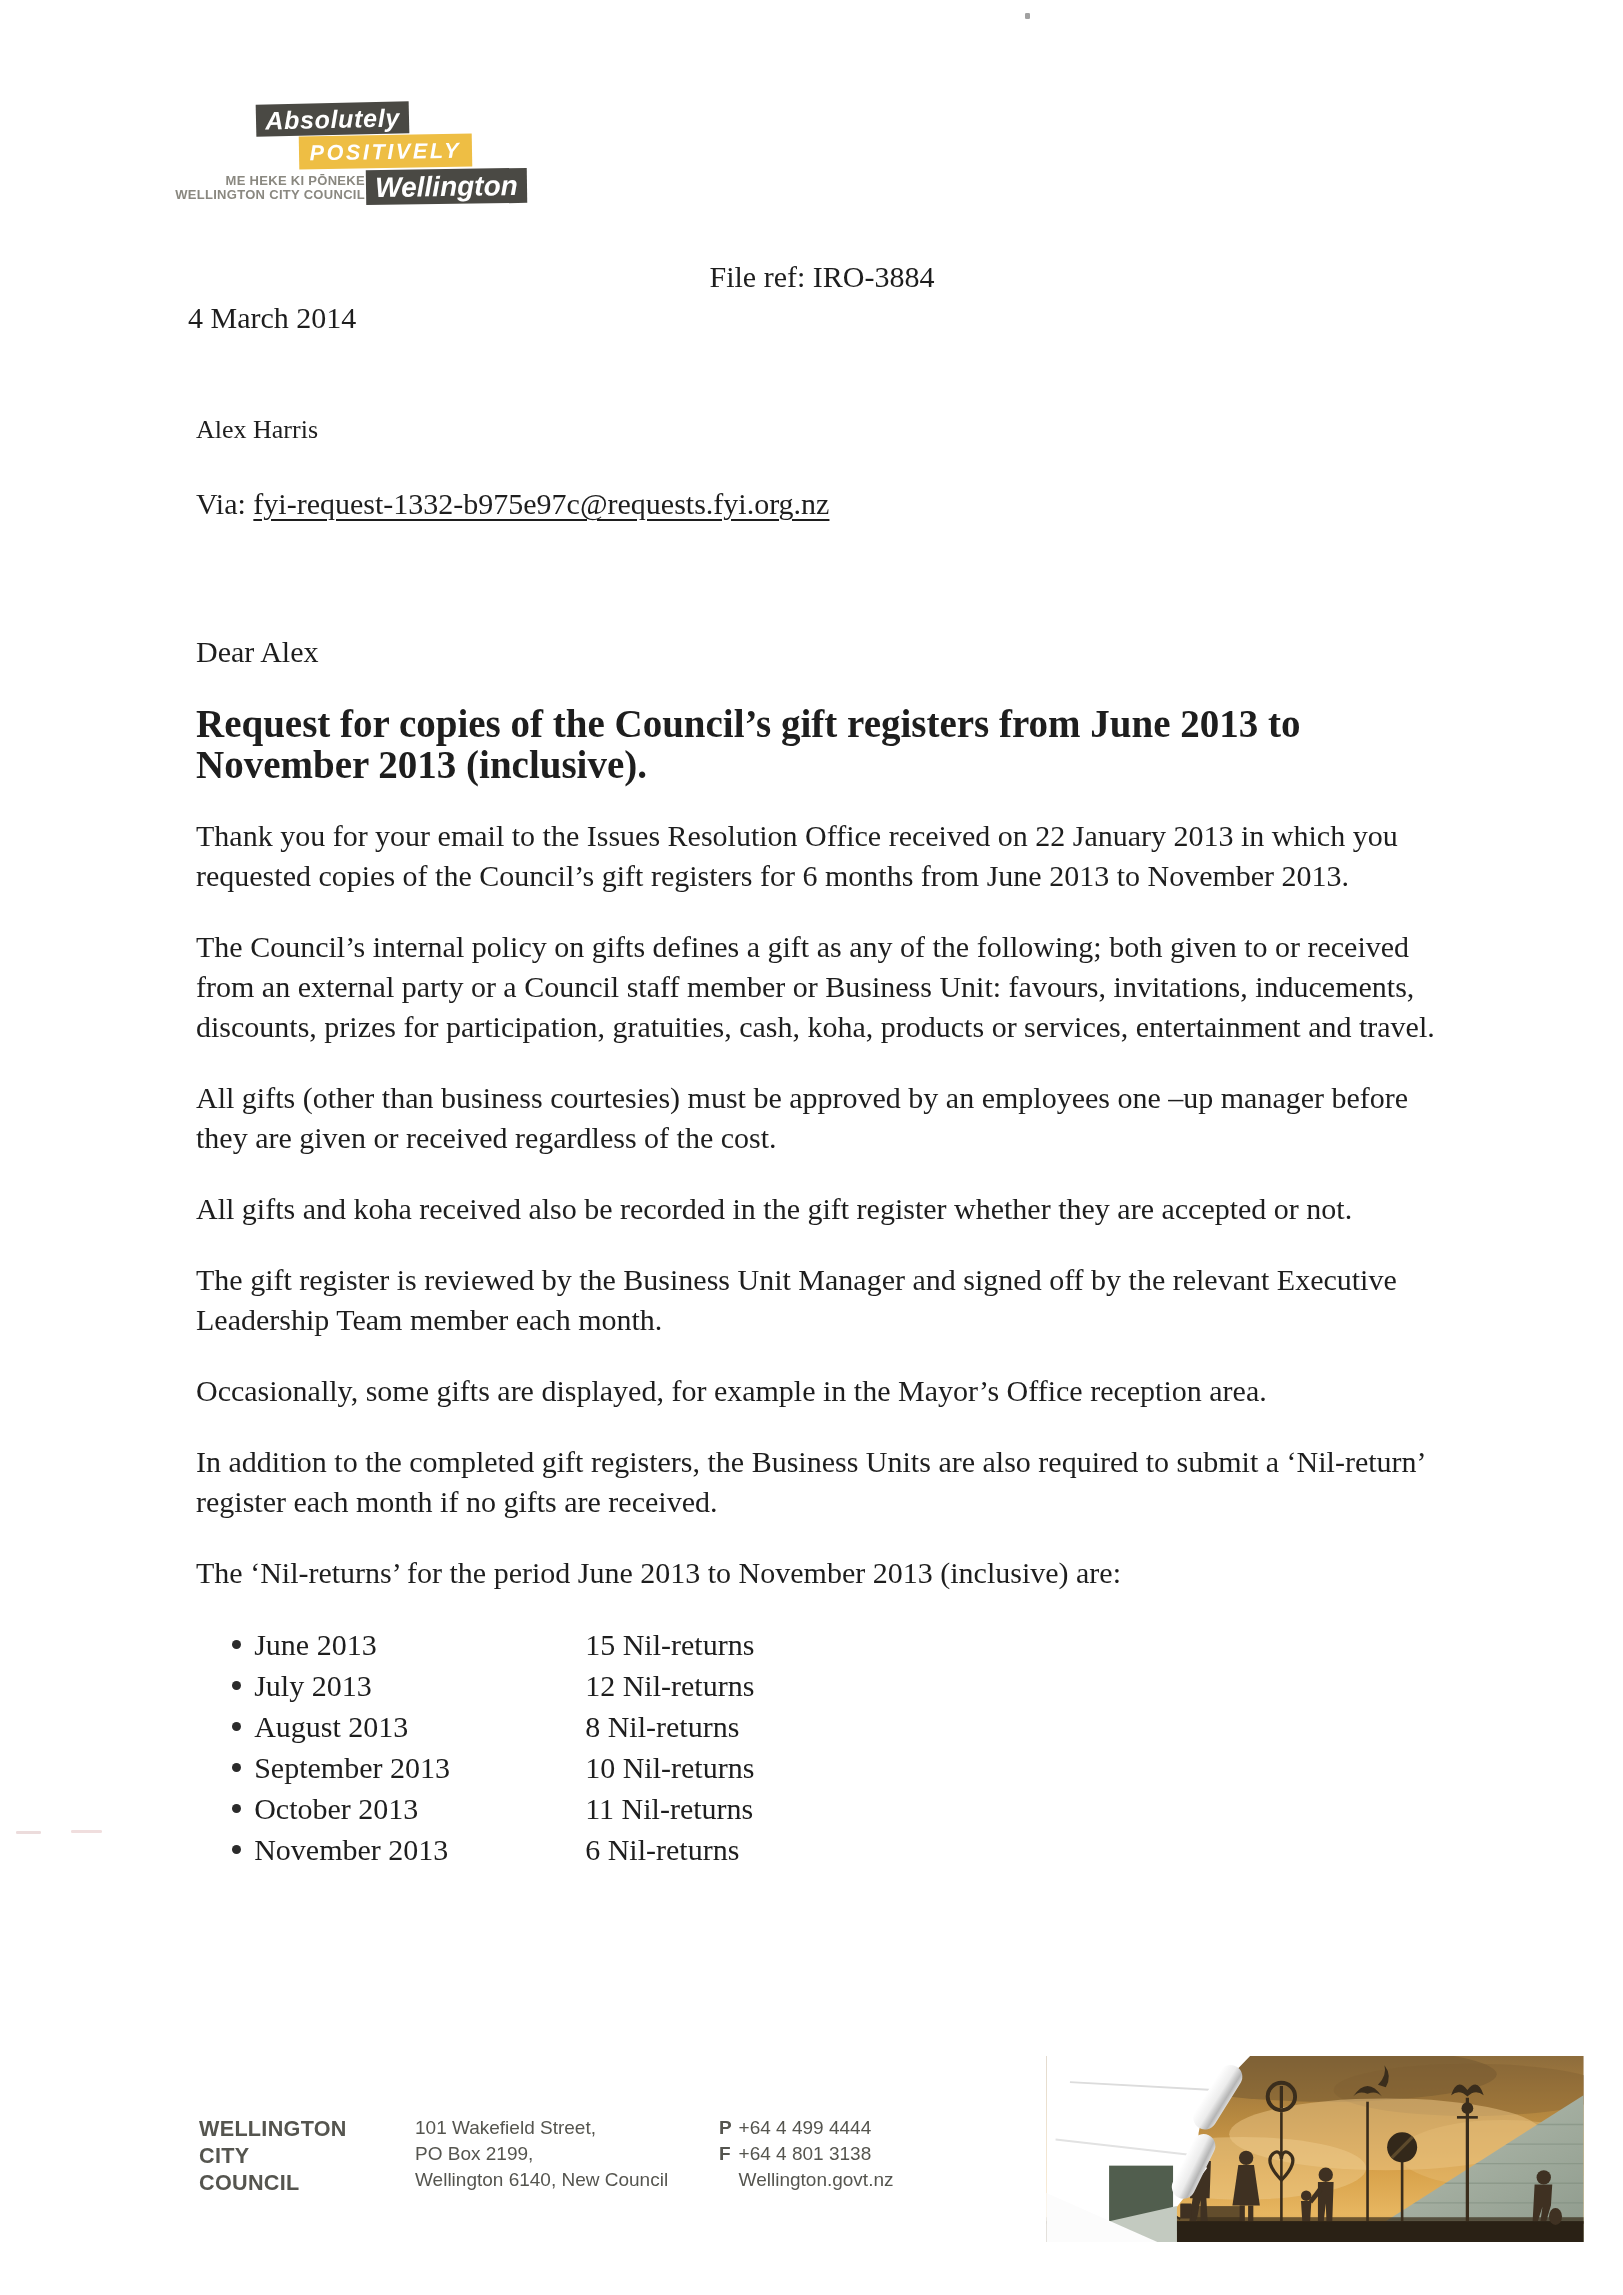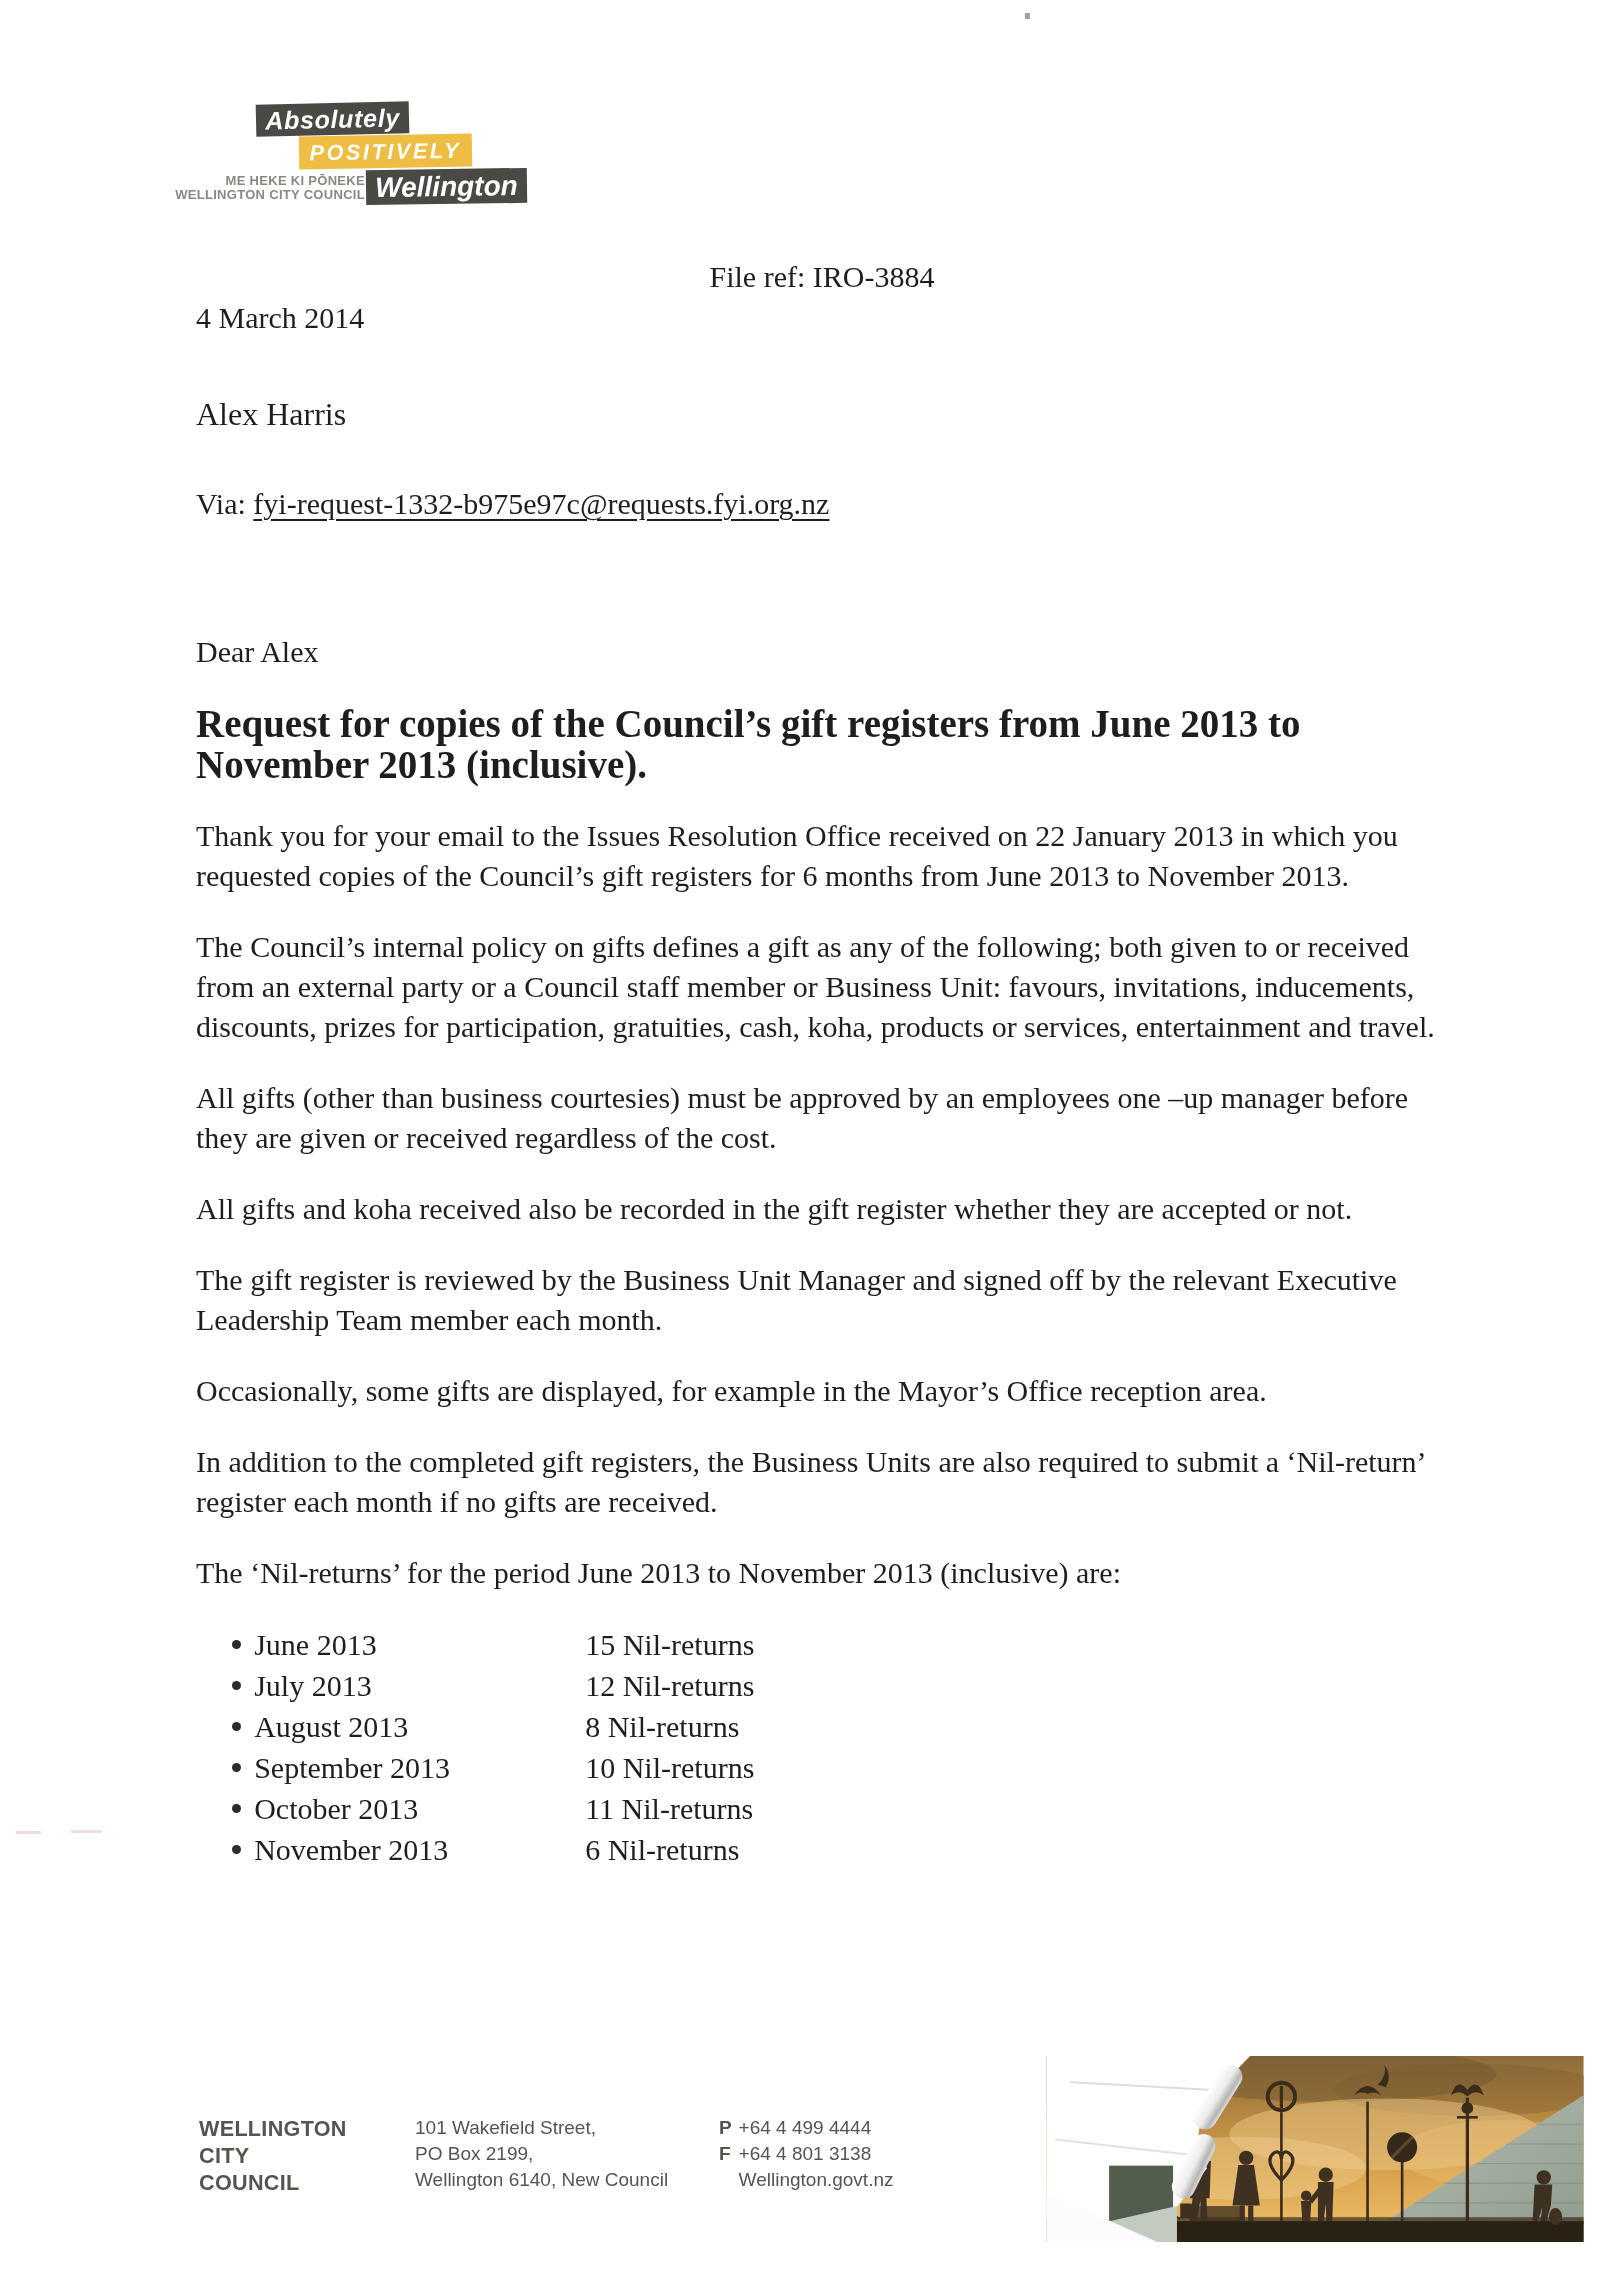--- a/index.html
+++ b/index.html
@@ -18,22 +18,22 @@
   .logo { position:absolute; left:0; top:0; font-family:"Liberation Sans", sans-serif; }
   .logo .box { position:absolute; color:#fff; font-weight:bold; font-style:italic; white-space:nowrap; }
   .lg-abs { left:256px; top:103px; background:#4a4944; font-size:25px; line-height:32px; padding:0 9.2px; transform:rotate(-1.3deg); letter-spacing:0.7px; }
   .lg-pos { left:299px; top:135px; background:#eebe44; font-size:21.6px; line-height:33px; padding:0 10.5px; letter-spacing:2.6px; transform:rotate(-1deg); }
   .lg-wel { left:366px; top:169px; background:#4a4944; font-size:28px; line-height:35px; padding:0 9.2px; transform:rotate(-0.8deg); }
   .lg-tags { position:absolute; left:165px; top:174px; width:200px; text-align:right;
     font-weight:bold; font-size:13px; line-height:14.4px; color:#8a8880; letter-spacing:0.3px; }
 
   
   .fileref { position:absolute; left:196px; top:260px; width:1252px; text-align:center; font-size:30px; }
-  .date      { position:absolute; left:196px; top:301px; font-size:30px; }
-  .recipient { position:absolute; left:196px; top:396px; font-size:32px; }
+  .date      { position:absolute; left:188px; top:301px; font-size:30px; }
+  .recipient { position:absolute; left:196px; top:415px; font-size:26px; }
   .via       { position:absolute; left:196px; top:487px; font-size:30px; }
   .via a { color:#1e1e1e; text-decoration:underline; text-decoration-thickness:2px; text-underline-offset:5.2px; }
 
   .body { position:absolute; left:196px; top:632px; width:1253px; font-size:30px; line-height:40px; }
   .body p { margin:0 0 31px 0; }
   .subject { font-size:39px; line-height:41px; font-weight:bold; margin:0 0 31px 0; max-width:1156px; }
 
   .nil-list { list-style:none; margin:7.8px 0 0 0; padding:0 0 0 36px; }
   .nil-list li { display:flex; align-items:flex-start; line-height:41px; }
   .nil-list .dot { flex:none; width:9.2px; height:9.2px; border-radius:50%; background:#2b2b2b; margin:16.3px 13px 0 0; }

